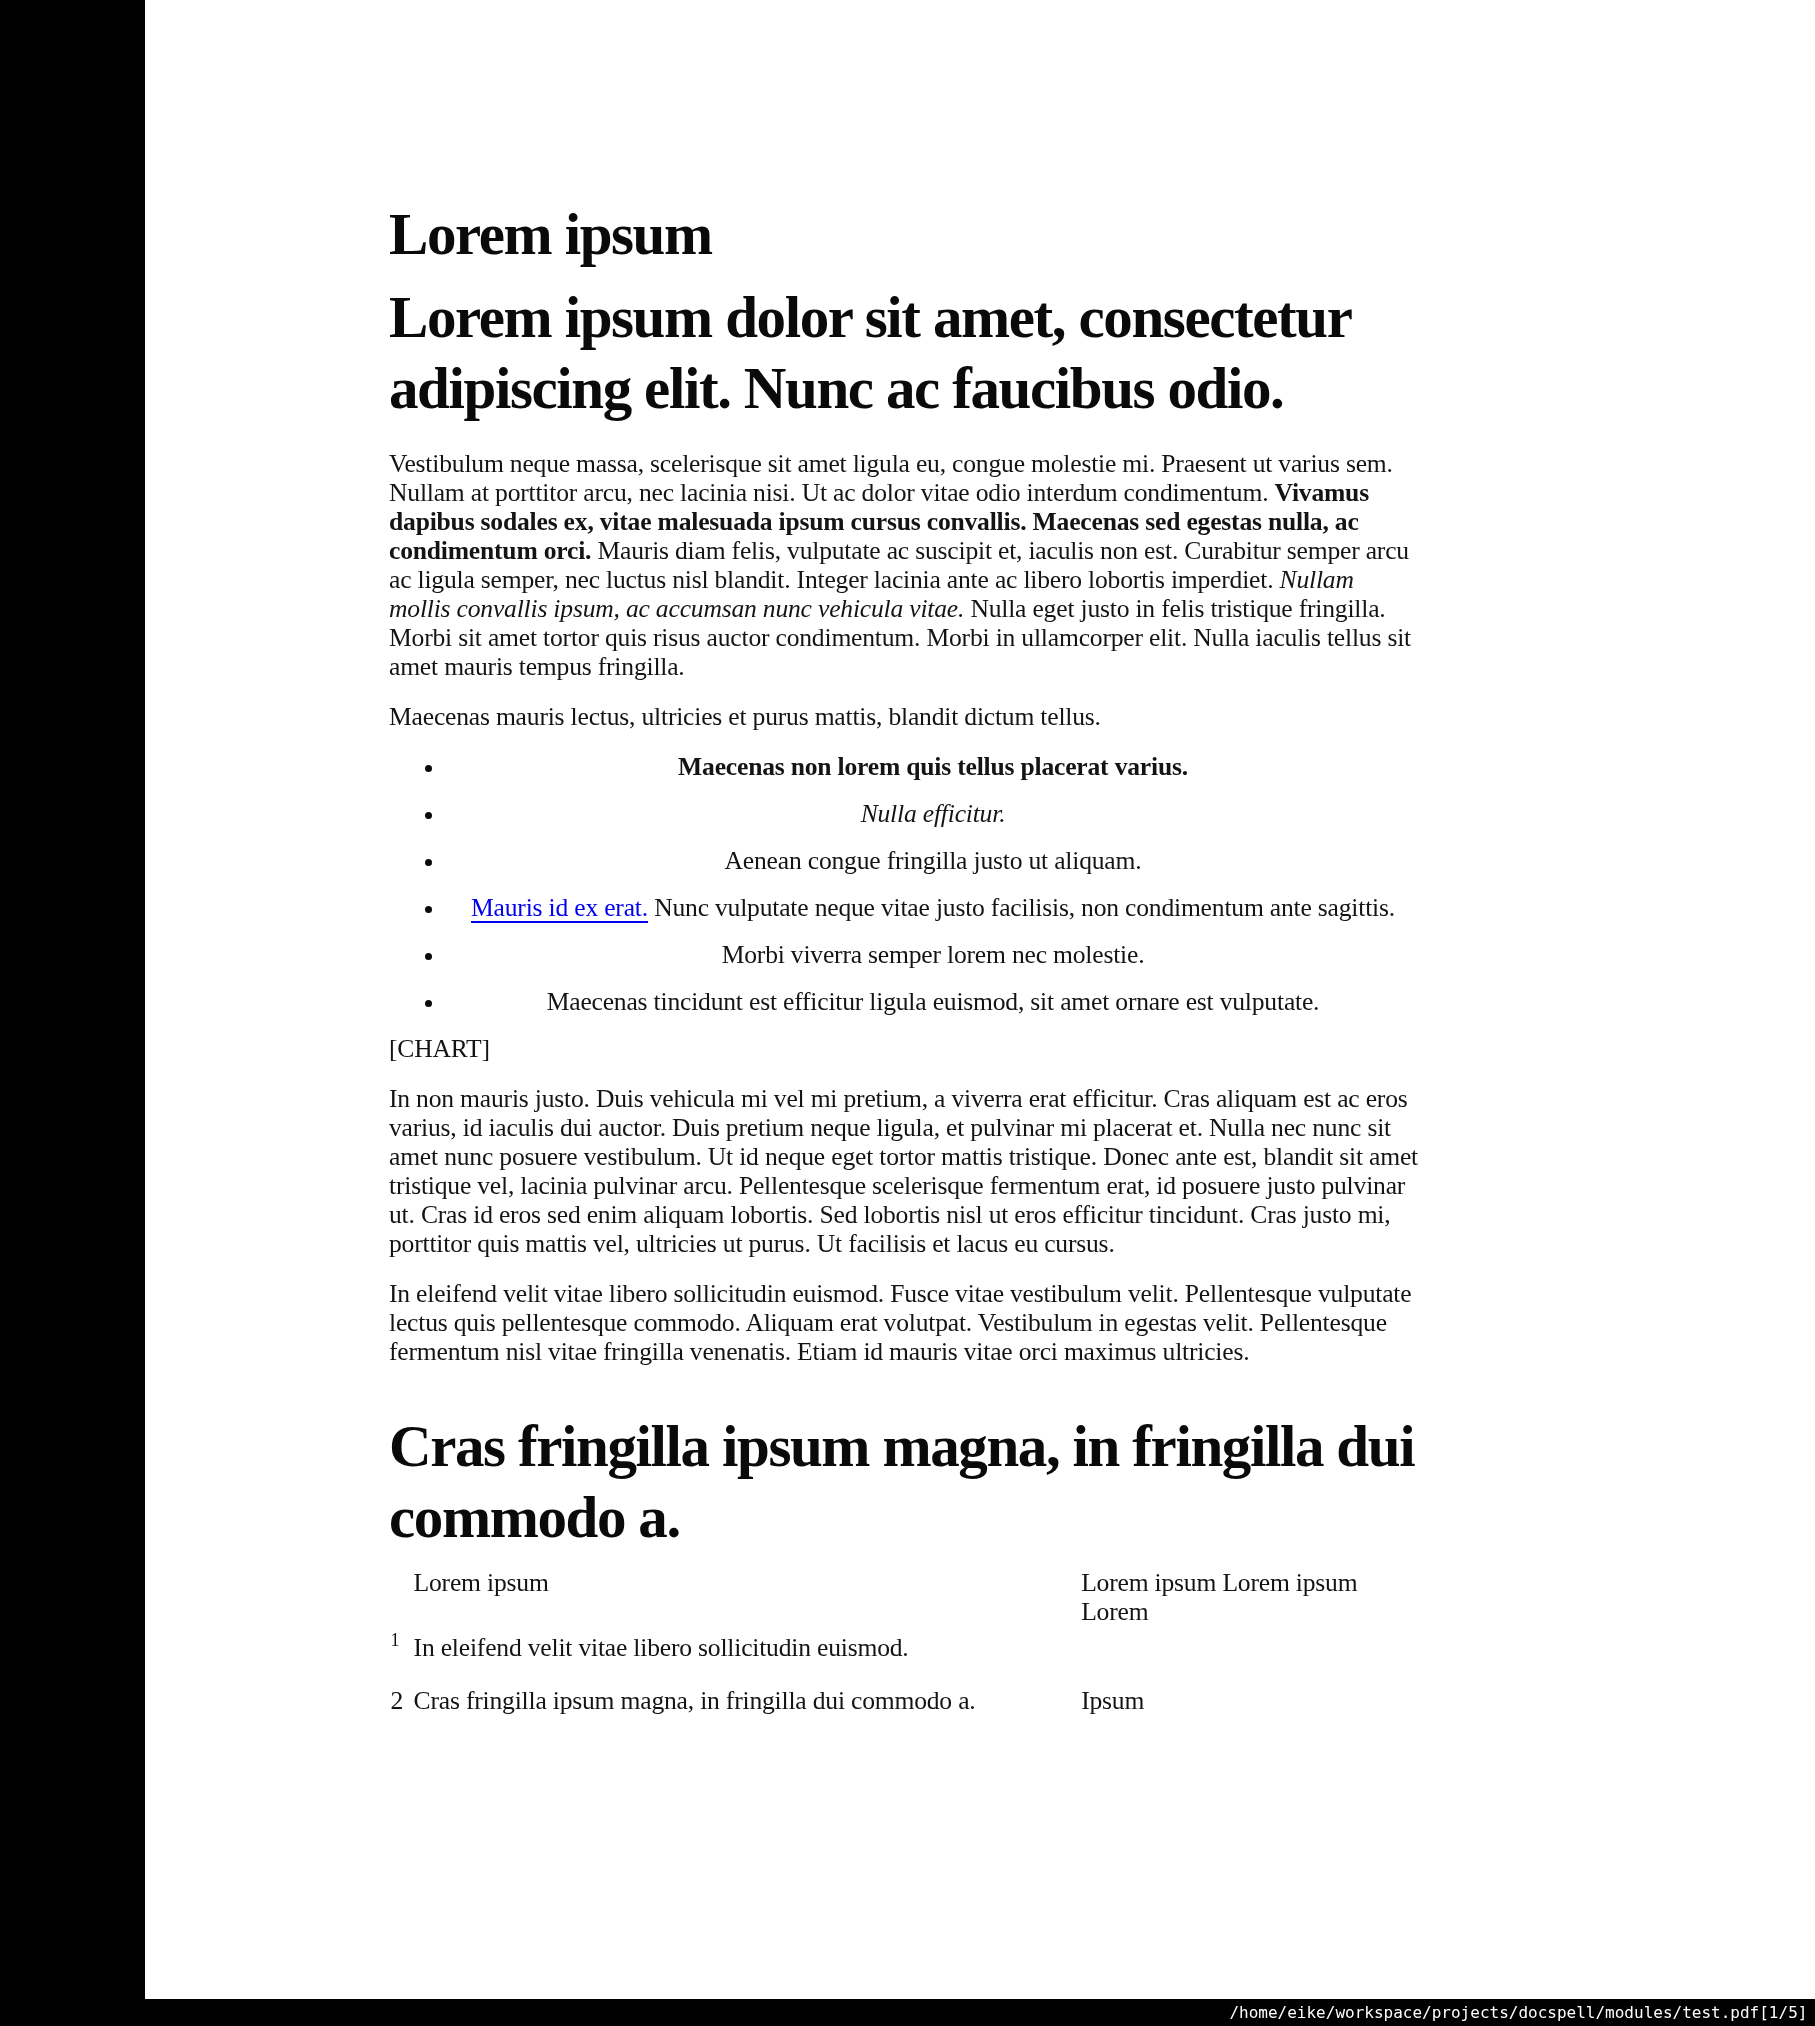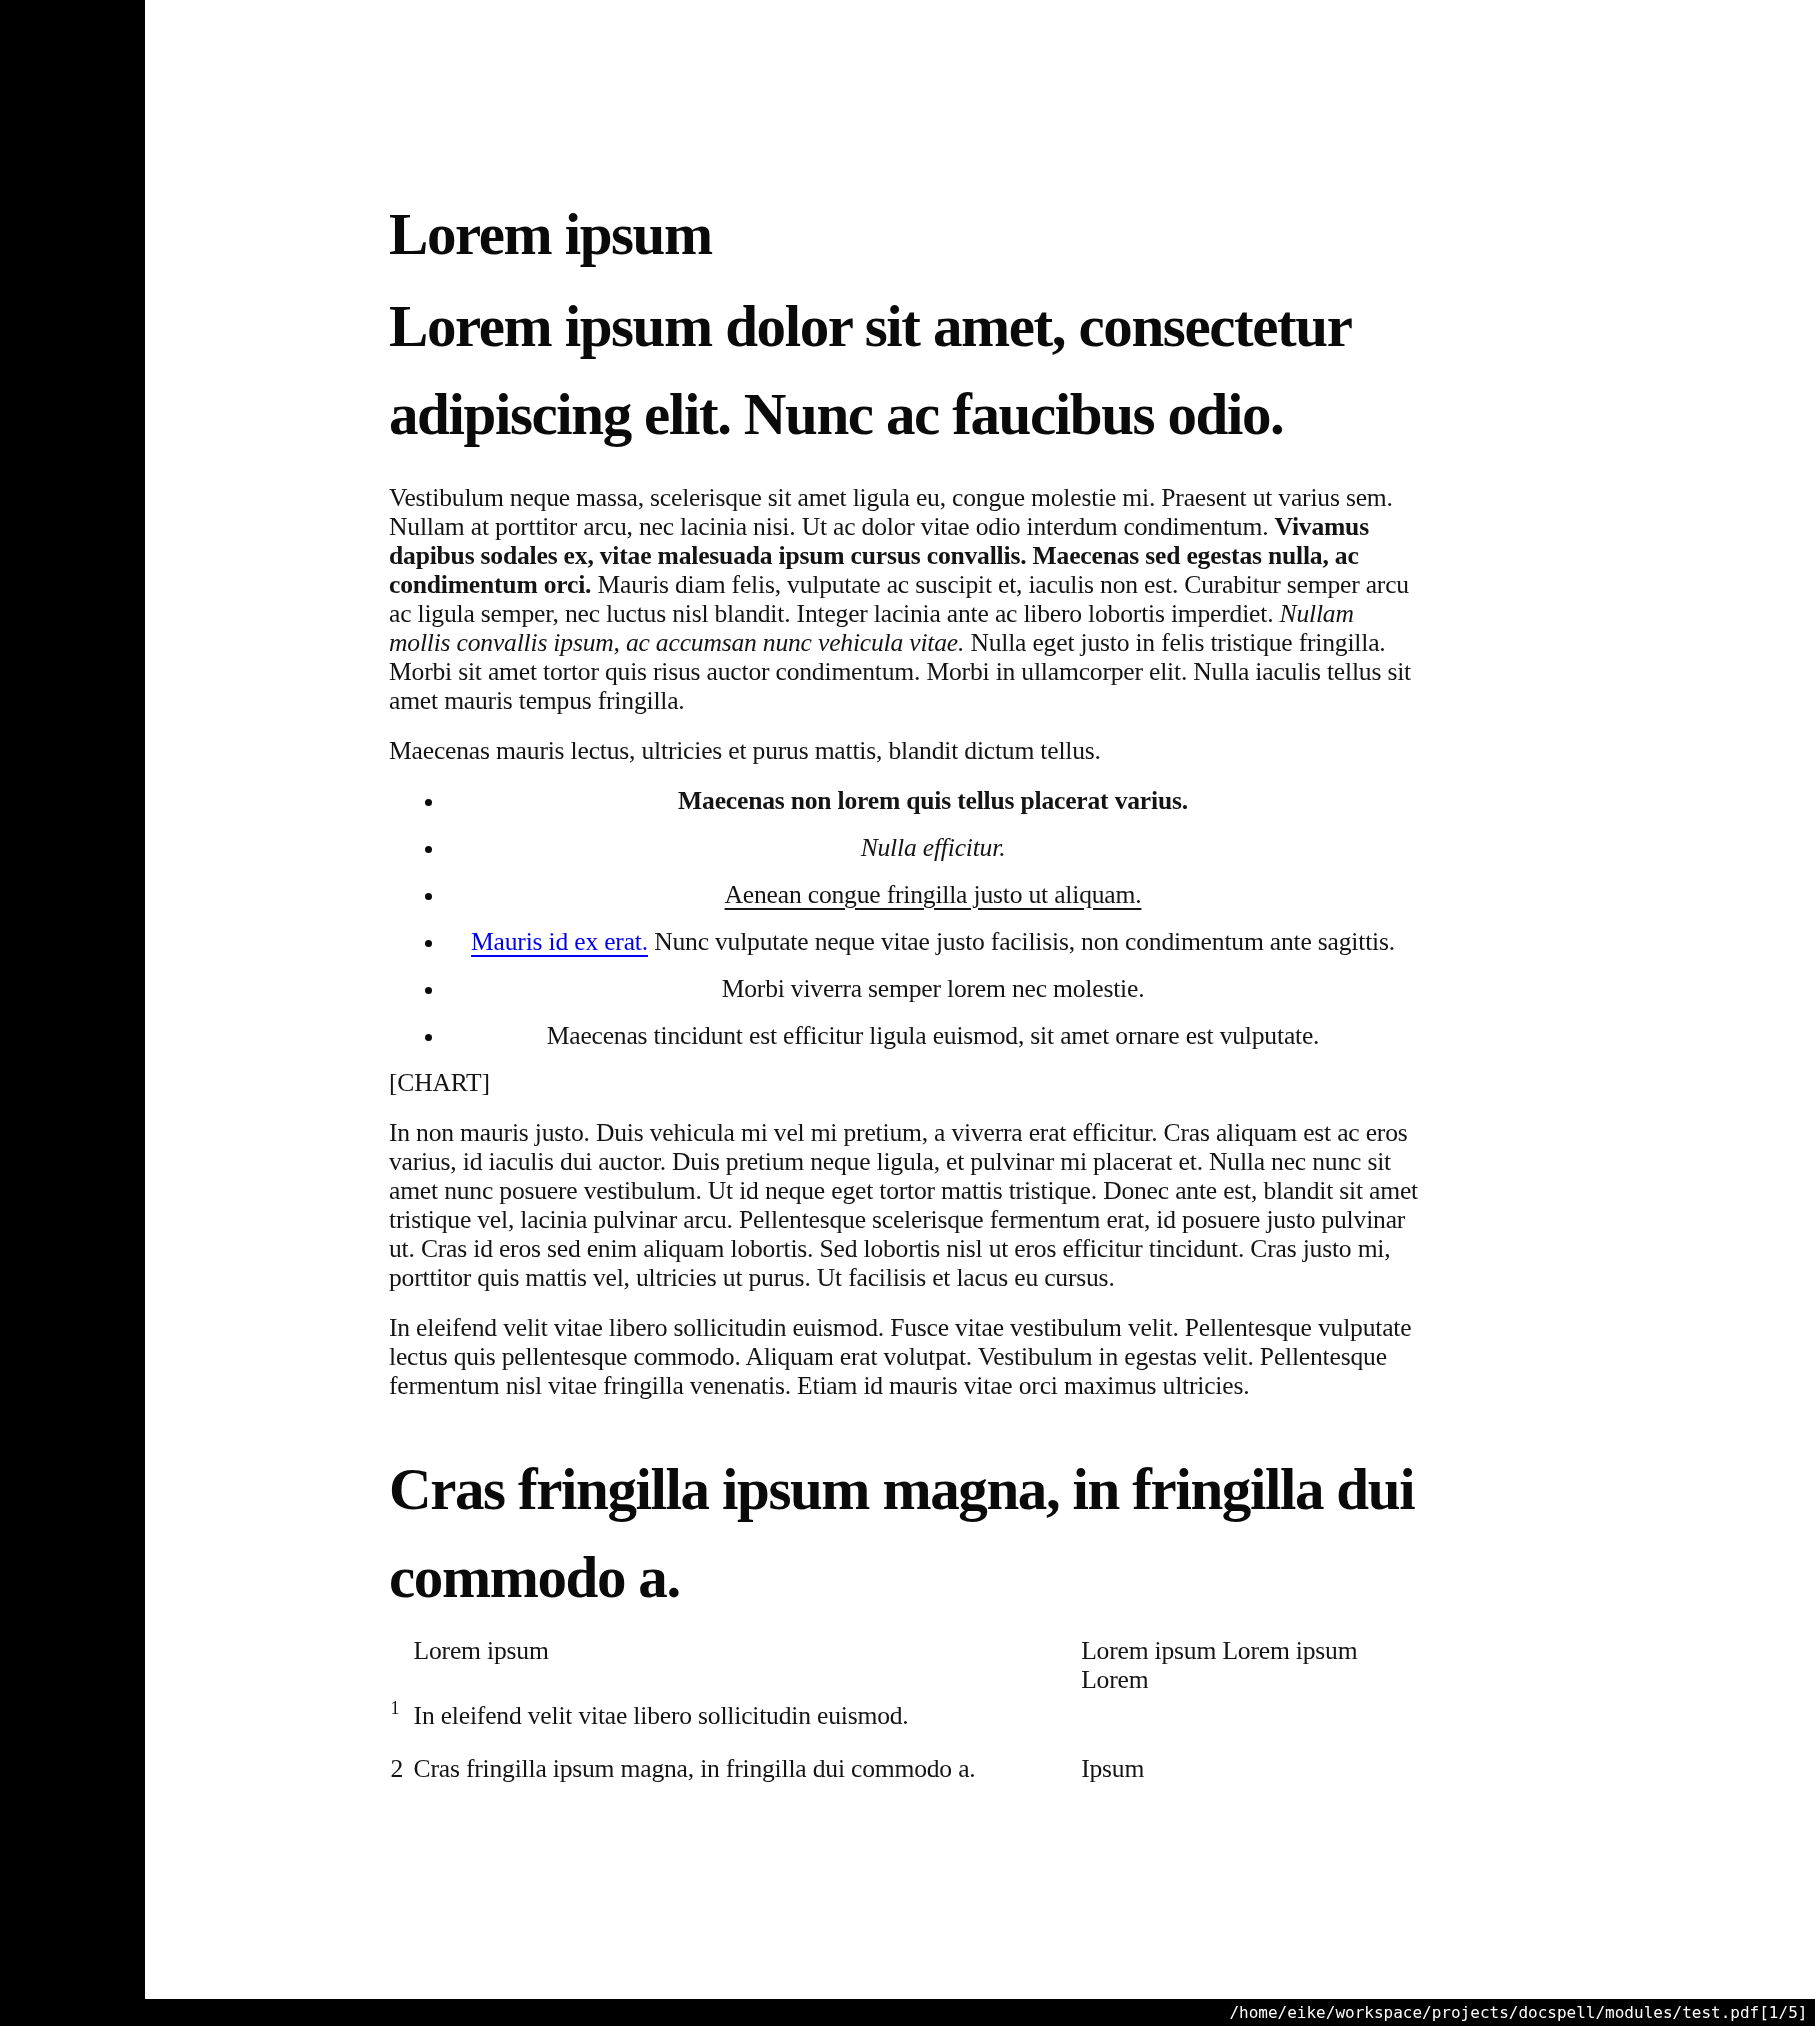--- a/index.html
+++ b/index.html
@@ -23,42 +23,41 @@
   }
   h1, h2 { margin: 0; font-weight: bold; color: #0a0a0a; }
   .doc-title {
     font-size: 59px;
     line-height: 62px;
     letter-spacing: -1.4px;
     margin-bottom: 17px;
   }
   .doc-heading {
     font-size: 59px;
-    line-height: 88px;
+    line-height: 71px;
     letter-spacing: -1.4px;
     margin-bottom: 24.6px;
   }
   .doc-heading.second {
     margin-top: 45px;
     margin-bottom: 0;
   }
   p, li {
     font-size: 25.6px;
     line-height: 29px;
     letter-spacing: -0.2px;
   }
   p { margin: 0 0 21px 0; }
   ul {
     margin: 13.2px 0 13.2px 0;
     padding-left: 56px;
   }
   li { margin-bottom: 18px; text-align: center; }
   li::marker { color: #0a0a0a; font-size: 23px; }
   .u {
-    text-decoration: underline;
     text-decoration-thickness: 1.9px;
     text-underline-offset: 4.7px;
   }
   a.doc-link {
     color: #0000ee;
     text-decoration: underline;
     text-decoration-thickness: 1.9px;
     text-underline-offset: 4.7px;
   }
   

